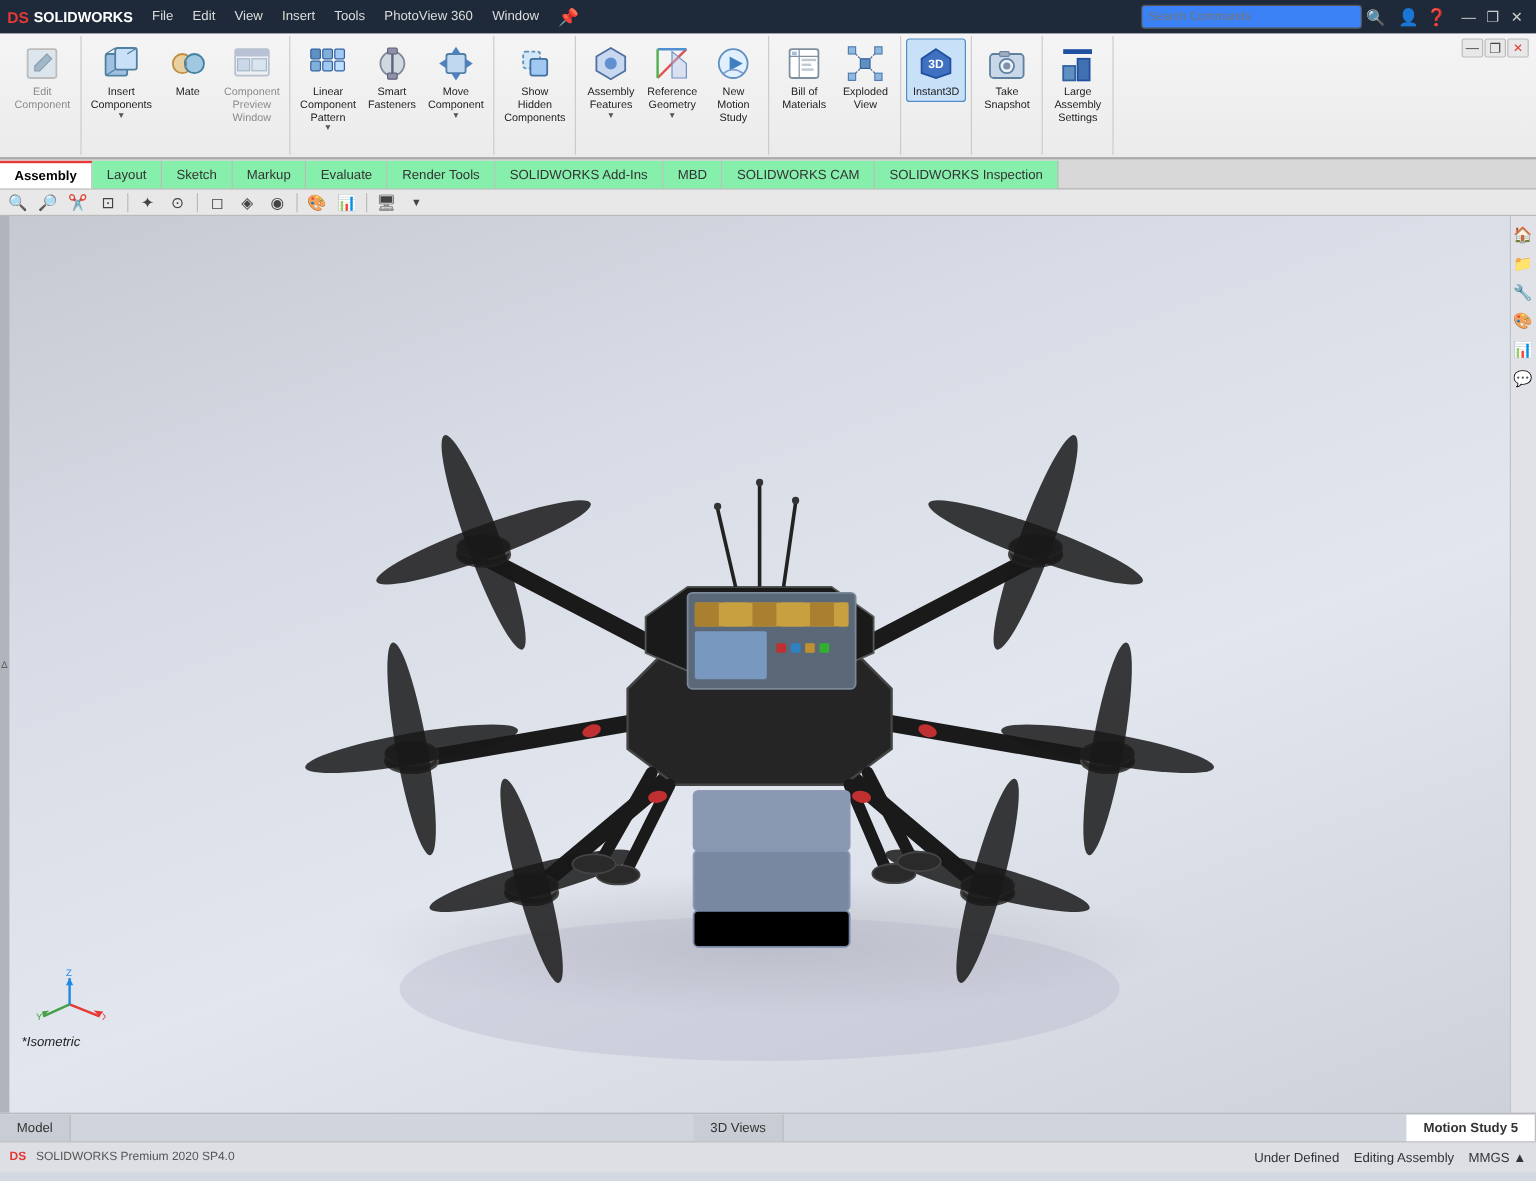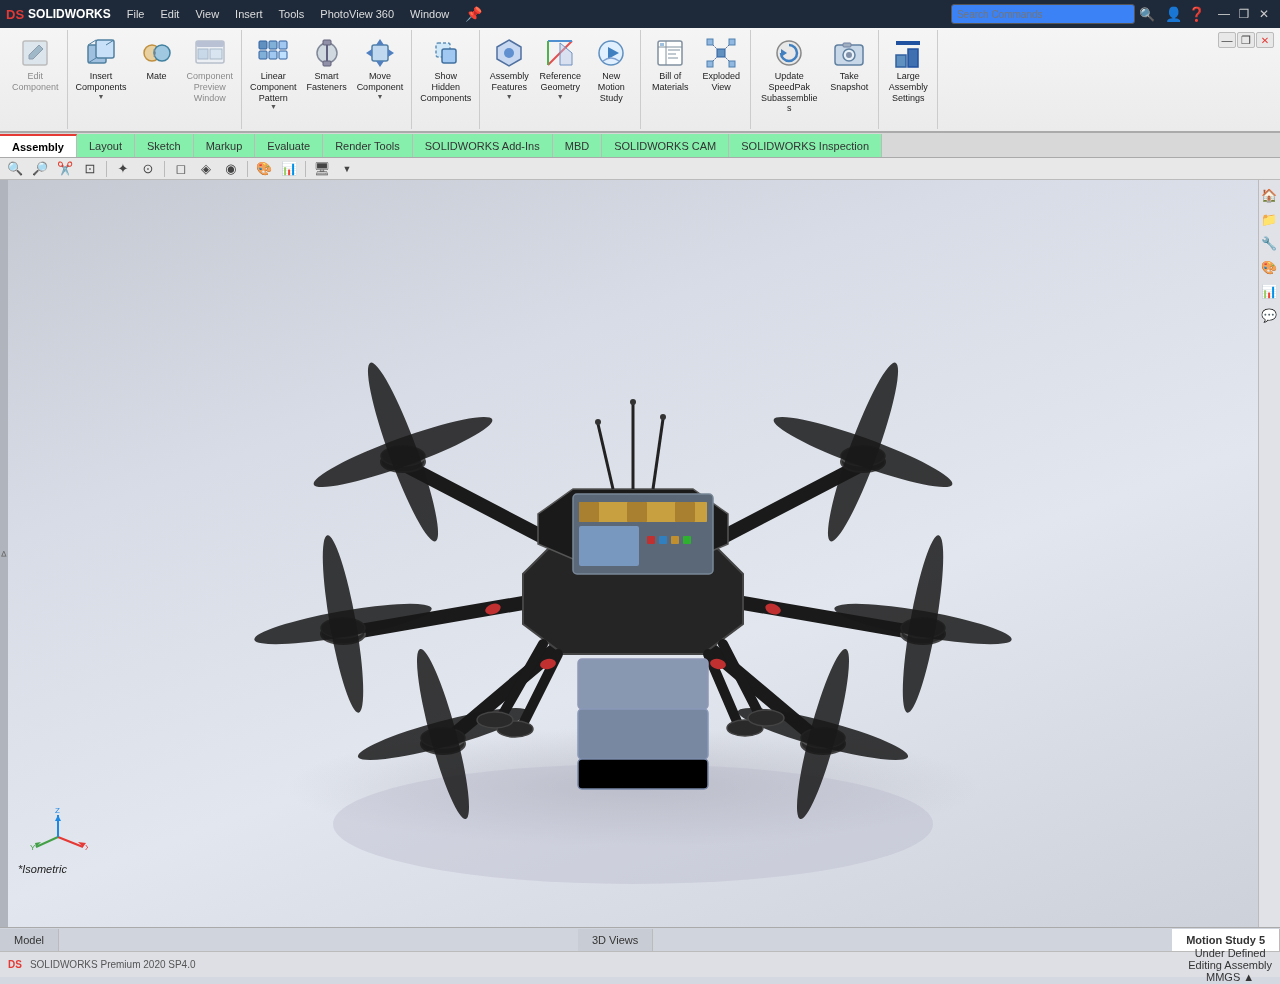--- a/index.html
+++ b/index.html
@@ -167,21 +167,21 @@
       background: #dddfe4;
       border-top: 1px solid #bbb;
       display: flex;
       align-items: center;
       justify-content: space-between;
       padding: 0 8px;
       font-size: 11px;
       color: #333;
     }
     #statusbar-left { display: flex; align-items: center; gap: 8px; }
-    #statusbar-right { display: flex; align-items: center; gap: 0; flex-direction: column; }
+    #statusbar-right { display: flex; align-items: center; gap: 12px; }
 
     
     #top-menu-bar {
       height: 28px;
       background: #1e2a3a;
       display: flex;
       align-items: center;
       padding: 0 6px;
       gap: 0;
       color: white;
@@ -486,33 +486,36 @@
             <line x1="24" y1="8" x2="20" y2="12" stroke="#5070a0" stroke-width="1" stroke-dasharray="2,1"></line>
             <line x1="8" y1="24" x2="12" y2="20" stroke="#5070a0" stroke-width="1" stroke-dasharray="2,1"></line>
             <line x1="24" y1="24" x2="20" y2="20" stroke="#5070a0" stroke-width="1" stroke-dasharray="2,1"></line>
           </svg>
         </div>
         <span class="ribbon-label">Exploded<br>View</span>
       </div>
     </div>
   </div>
 
-
-  <div class="ribbon-group">
-    <div class="ribbon-buttons">
-      <div class="ribbon-btn">
-        <div class="ribbon-icon">
-          <svg width="32" height="32" viewBox="0 0 32 32">
-            <circle cx="16" cy="16" r="12" fill="#e8e8e8" stroke="#888" stroke-width="1.5"></circle>
-            <path d="M16 8 A8 8 0 1 1 8 16" stroke="#4080c0" stroke-width="2.5" fill="none"></path>
-            <polygon points="8,12 8,20 14,16" fill="#4080c0"></polygon>
-          </svg>
-        </div>
-        <span class="ribbon-label">Update<br>SpeedPak<br>Subassemblies</span>
-      </div>
+  <div class="ribbon-group">
+    <div class="ribbon-buttons">
+      <div class="ribbon-btn highlighted">
+        <div class="ribbon-icon">
+          <svg width="32" height="32" viewBox="0 0 32 32">
+            <polygon points="16,4 28,12 28,24 16,28 4,24 4,12" fill="#4070c0" stroke="#2050a0" stroke-width="1.5"></polygon>
+            <text x="16" y="20" text-anchor="middle" fill="white" font-size="10" font-weight="bold">3D</text>
+          </svg>
+        </div>
+        <span class="ribbon-label">Instant3D</span>
+      </div>
+    </div>
+  </div>
+
+  <div class="ribbon-group">
+    <div class="ribbon-buttons">
       <div class="ribbon-btn">
         <div class="ribbon-icon">
           <svg width="32" height="32" viewBox="0 0 32 32">
             <rect x="2" y="8" width="28" height="20" rx="3" fill="#c8d8e8" stroke="#6080a0" stroke-width="1.5"></rect>
             <circle cx="16" cy="18" r="6" fill="#e8f0f8" stroke="#6080a0" stroke-width="1.5"></circle>
             <circle cx="16" cy="18" r="3" fill="#8090a8"></circle>
             <rect x="10" y="6" width="8" height="4" rx="1" fill="#a0b0c0" stroke="#7080a0" stroke-width="1"></rect>
           </svg>
         </div>
         <span class="ribbon-label">Take<br>Snapshot</span>

